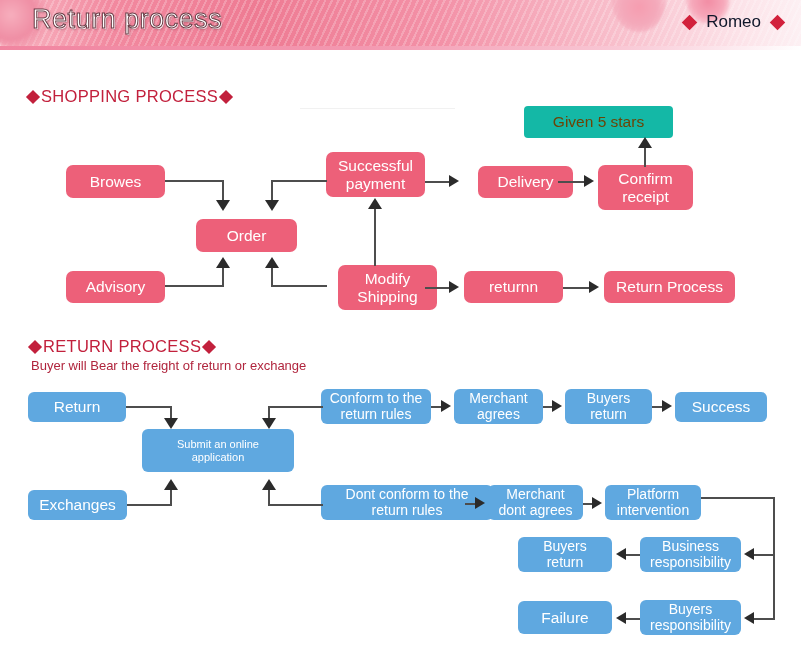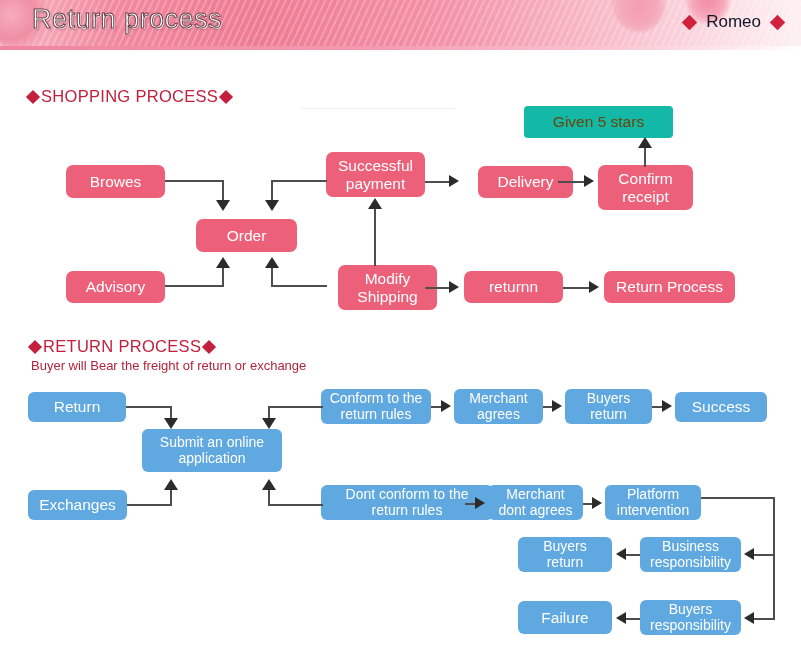--- a/index.html
+++ b/index.html
@@ -221,21 +221,21 @@
 <div class="arr arr-r" style="left:589px; top:281px;"></div>
 
 <div class="sec-head" id="sec-return">
   <span class="dia"></span>
   <span>RETURN PROCESS</span>
   <span class="dia"></span>
 </div>
 <div id="return-note">Buyer will Bear the freight of return or exchange</div>
 
 <div class="box blue" style="left:28px; top:392px; width:98px; height:30px;">Return</div>
-<div class="box blue" style="left:142px; top:429px; width:140px; height:43px; font-size:14px;">Submit an online
+<div class="box blue" style="left:142px; top:429px; width:152px; height:43px; font-size:11px;">Submit an online
 application</div>
 <div class="box blue" style="left:28px; top:490px; width:99px; height:30px;border-radius:6px;">Exchanges</div>
 
 <div class="box blue" style="left:321px; top:389px; width:110px; height:35px; font-size:14px;">Conform to the
 return rules</div>
 <div class="box blue" style="left:454px; top:389px; width:89px; height:35px; font-size:14px;">Merchant
 agrees</div>
 <div class="box blue" style="left:565px; top:389px; width:87px; height:35px; font-size:14px;">Buyers
 return</div>
 <div class="box blue" style="left:675px; top:392px; width:92px; height:30px;">Success</div>

